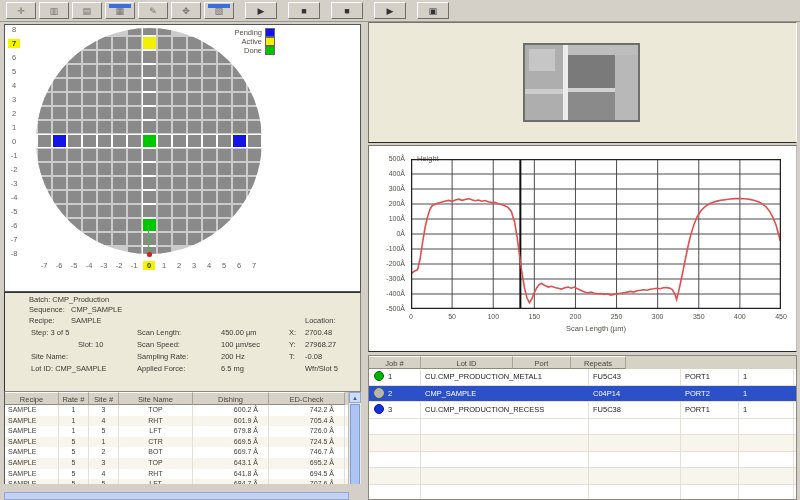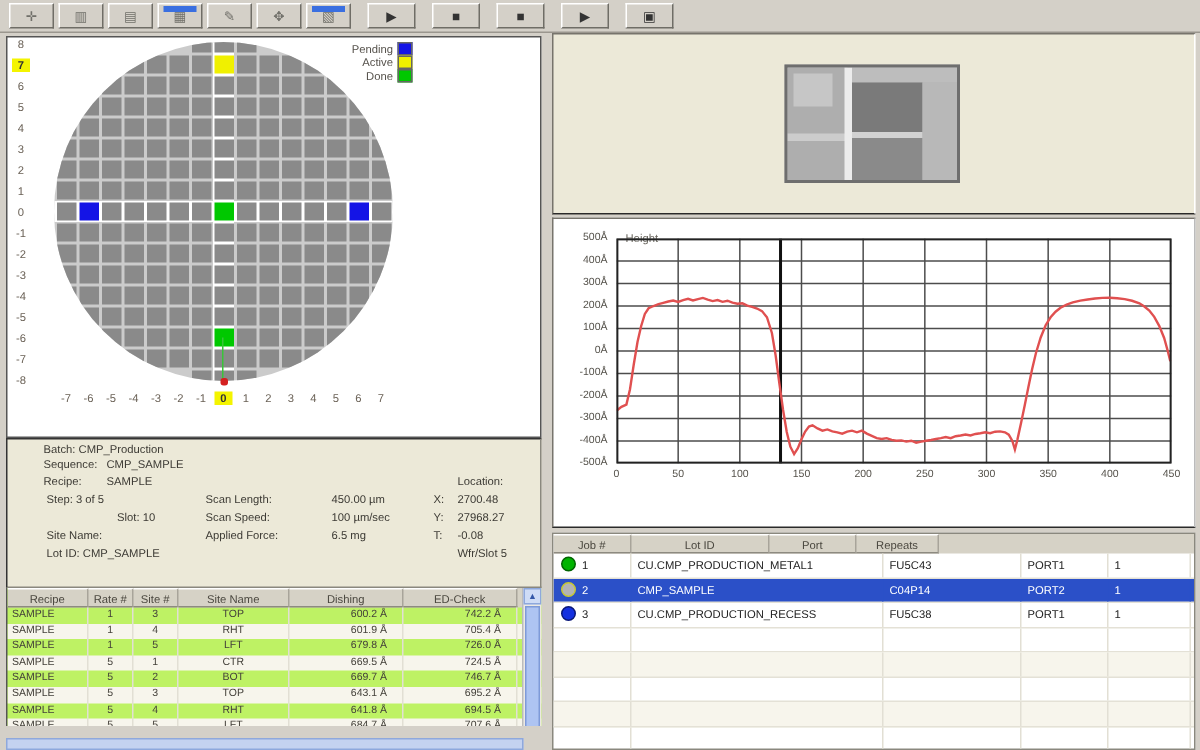--- a/index.html
+++ b/index.html
@@ -29,21 +29,21 @@
   #notch-line{position:absolute;width:1px;background:#39c439;}
   #notch-dot{position:absolute;width:5px;height:5px;background:#d42020;border-radius:2px;}
   
   #info-panel{position:absolute;left:4px;top:292px;width:357px;height:100px;background:#ece9d8;
               border:1px solid;border-color:#333 #8a887e #8a887e #333;box-sizing:border-box;
               font-size:7.5px;color:#3c3a34;}
   .info-line{position:absolute;white-space:nowrap;padding-left:20px;}
   .ilab{display:inline-block;}
   .info-pair{display:flex;height:12px;}
   
-  #left-table{position:absolute;left:4px;top:392px;width:357px;height:92px;background:#bef264;
+  #left-table{position:absolute;left:4px;top:392px;width:357px;height:92px;background:#ffffff;
               border-left:1px solid #555;box-sizing:border-box;overflow:hidden;}
   .lt-head{display:flex;height:13px;background:#d6d2c6;}
   .lt-hcell{font-size:7.5px;color:#4a473f;line-height:13px;text-align:center;
             border-right:1px solid #a8a49a;border-top:1px solid #fff;border-bottom:1px solid #8d8a80;box-sizing:border-box;}
   .lt-row{display:flex;height:10.6px;}
   .lt-row:nth-child(even){background:#f7f5ec;}
   .lt-cell{font-size:7px;color:#44413a;line-height:10.6px;border-right:1px solid #e2dfd4;
            box-sizing:border-box;overflow:hidden;white-space:nowrap;}
   .num{text-align:right;padding-right:10px;}
   .ctr{text-align:center;}
@@ -408,20 +408,24 @@
     <div id="info-mid" style="position:absolute;left:132px;top:35px;width:146px;">
         <div class="info-pair">
           <div style="flex: 1 1 0%;">Scan Length:</div>
           <div style="width: 62px;">450.00 µm</div>
         </div>
         <div class="info-pair">
           <div style="flex: 1 1 0%;">Scan Speed:</div>
           <div style="width: 62px;">100 µm/sec</div>
         </div>
         <div class="info-pair">
+          <div style="flex: 1 1 0%;">Sampling Rate:</div>
+          <div style="width: 62px;">200 Hz</div>
+        </div>
+        <div class="info-pair">
           <div style="flex: 1 1 0%;">Applied Force:</div>
           <div style="width: 62px;">6.5 mg</div>
         </div>
       </div>
     <div id="info-loc" style="position:absolute;left:284px;top:35px;width:70px;">
         <div class="info-pair">
           <div style="width: 16px;">X:</div>
           <div>2700.48</div>
         </div>
         <div class="info-pair">
@@ -589,20 +593,21 @@
         <div class="xtick" style="left: 71.1111px; top: 167px;">50</div>
         <div class="xtick" style="left: 112.222px; top: 167px;">100</div>
         <div class="xtick" style="left: 153.333px; top: 167px;">150</div>
         <div class="xtick" style="left: 194.444px; top: 167px;">200</div>
         <div class="xtick" style="left: 235.556px; top: 167px;">250</div>
         <div class="xtick" style="left: 276.667px; top: 167px;">300</div>
         <div class="xtick" style="left: 317.778px; top: 167px;">350</div>
         <div class="xtick" style="left: 358.889px; top: 167px;">400</div>
         <div class="xtick" style="left: 400px; top: 167px;">450</div>
       </div>
+    <div id="chart-xlabel">Scan Length (µm)</div>
   </div>
 
   <div id="right-table">
     <div class="rt-head">
         <div class="lt-hcell" style="width: 52px;">Job #</div>
         <div class="lt-hcell" style="width: 92px;">Lot ID</div>
         <div class="lt-hcell" style="width: 58px;">Port</div>
         <div class="lt-hcell" style="width: 55px;">Repeats</div>
       </div>
     <div id="rt-body">

